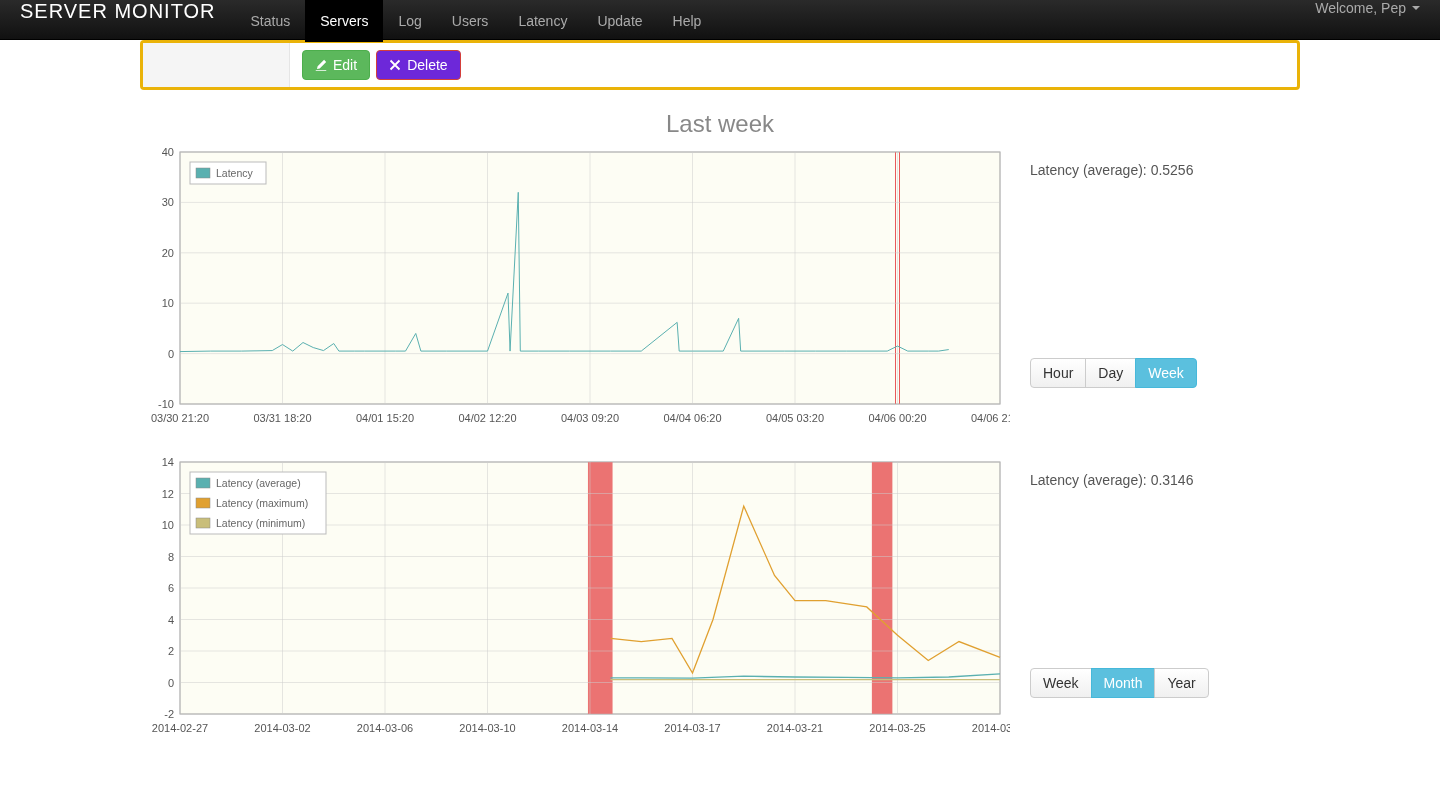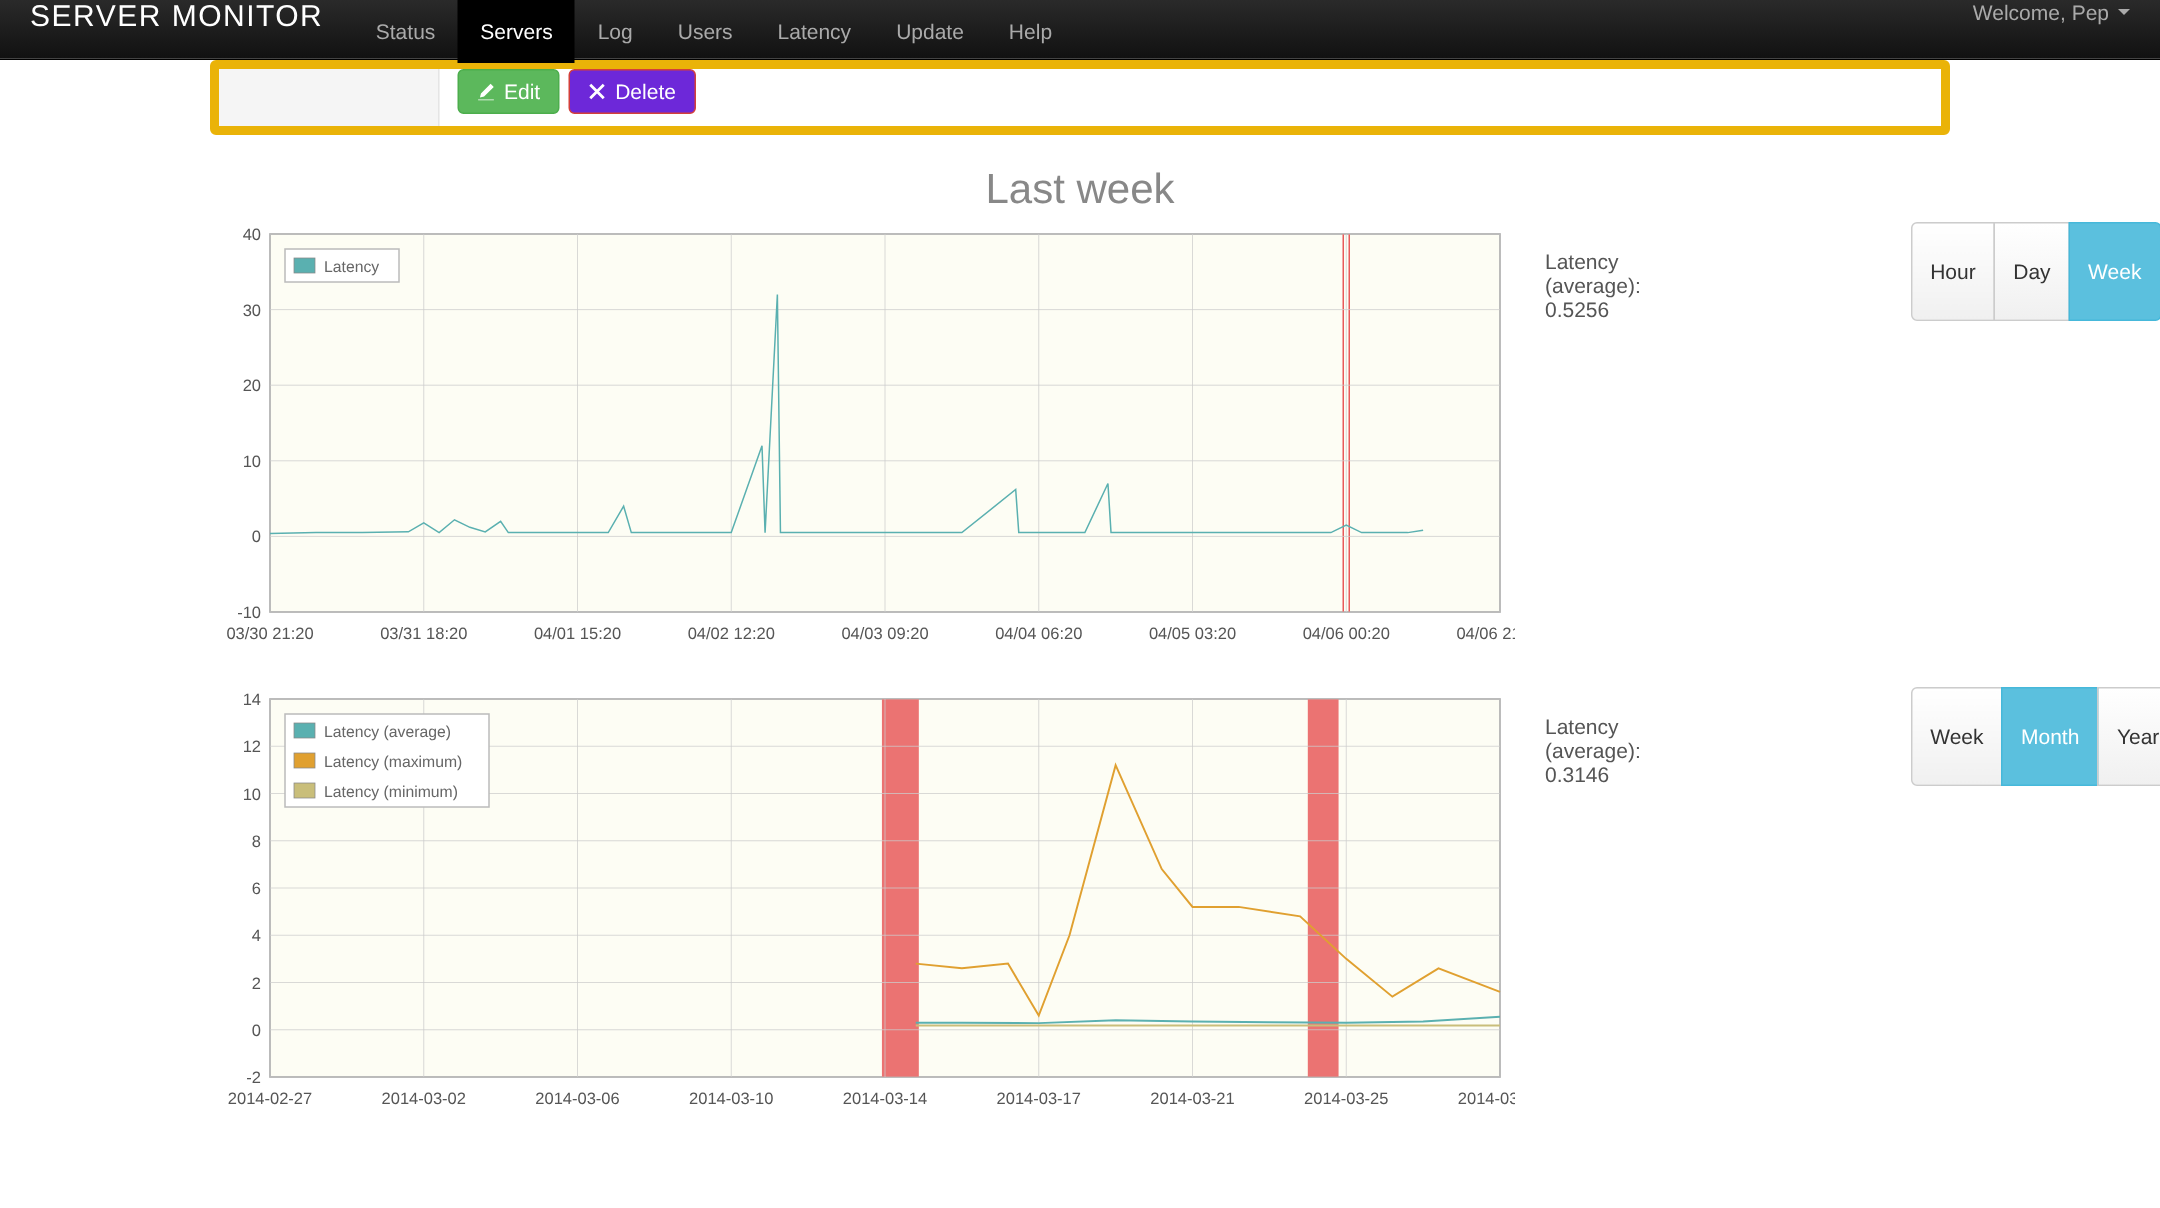--- a/index.html
+++ b/index.html
@@ -8,38 +8,38 @@
 .navbar { background: linear-gradient(#2a2a2a,#111); height: 40px; display: flex; align-items: flex-start; padding: 0 20px; border-bottom: 1px solid #000; }
 .brand { color: #fff; font-size: 20px; letter-spacing: 1px; font-weight: 400; margin-right: 20px; }
 .nav { display: flex; list-style: none; flex: 1; }
 .nav li { padding: 0 15px; height: 42px; display: flex; align-items: center; color: #aaa; cursor: pointer; }
 .nav li.active { background: #000; color: #fff; }
 .nav-right { color: #aaa; display: flex; align-items: center; gap: 6px; cursor: pointer; }
 .caret { width: 0; height: 0; border-left: 4px solid transparent; border-right: 4px solid transparent; border-top: 4px solid #aaa; display: inline-block; }
 
 .container { width: 1160px; margin: 0 auto; }
 
-.toolbar-panel { border: 6px solid #eab308; border-radius: 4px; background: #fff; margin-top: 0; display: flex; height: 50px; align-items: flex-start; overflow: hidden; }
+.toolbar-panel { border: 3px solid #eab308; border-radius: 4px; background: #fff; margin-top: 0; display: flex; height: 50px; align-items: center; overflow: hidden; }
 .toolbar-left { width: 147px; height: 100%; background: #f5f5f5; border-right: 1px solid #e5e5e5; }
 .toolbar-right { padding: 0 12px; display: flex; gap: 6px; }
 
 .btn { display: inline-flex; align-items: center; gap: 6px; padding: 6px 12px; font-size: 14px; border-radius: 4px; border: 1px solid transparent; cursor: pointer; color: #fff; }
 .btn-success { background: #5cb85c; border-color: #4cae4c; }
 .btn-danger  { background: #6d28d9; border-color: #d43f3a; }
 .btn-default { background: linear-gradient(#fff,#f0f0f0); border-color: #ccc; color: #333; }
 .btn-info    { background: #5bc0de; border-color: #46b8da; color: #fff; }
 
 .icon { width: 12px; height: 12px; display: inline-block; }
 
 .chart-section { margin-top: 20px; }
-.chart-title { text-align: center; color: #888; font-size: 28px; font-weight: 400; margin-bottom: 6px; }
+.chart-title { text-align: center; color: #888; font-size: 24px; font-weight: 400; margin-bottom: 6px; }
 
 .chart-row { display: flex; align-items: flex-start; gap: 20px; }
 .chart-box { position: relative; }
-.chart-side { width: 260px; display: flex; flex-direction: row; gap: 180px; }
+.chart-side { width: 260px; display: flex; flex-direction: column; gap: 180px; }
 .chart-stat { color: #555; font-size: 14px; margin-top: 18px; }
 
 .btn-group { display: inline-flex; }
 .btn-group .btn { border-radius: 0; margin-left: -1px; }
 .btn-group .btn:first-child { border-radius: 4px 0 0 4px; margin-left: 0; }
 .btn-group .btn:last-child  { border-radius: 0 4px 4px 0; }
 
 svg { display: block; }
 .axis text { font-size: 11px; fill: #555; }
 .axis line, .axis path { stroke: #888; }

